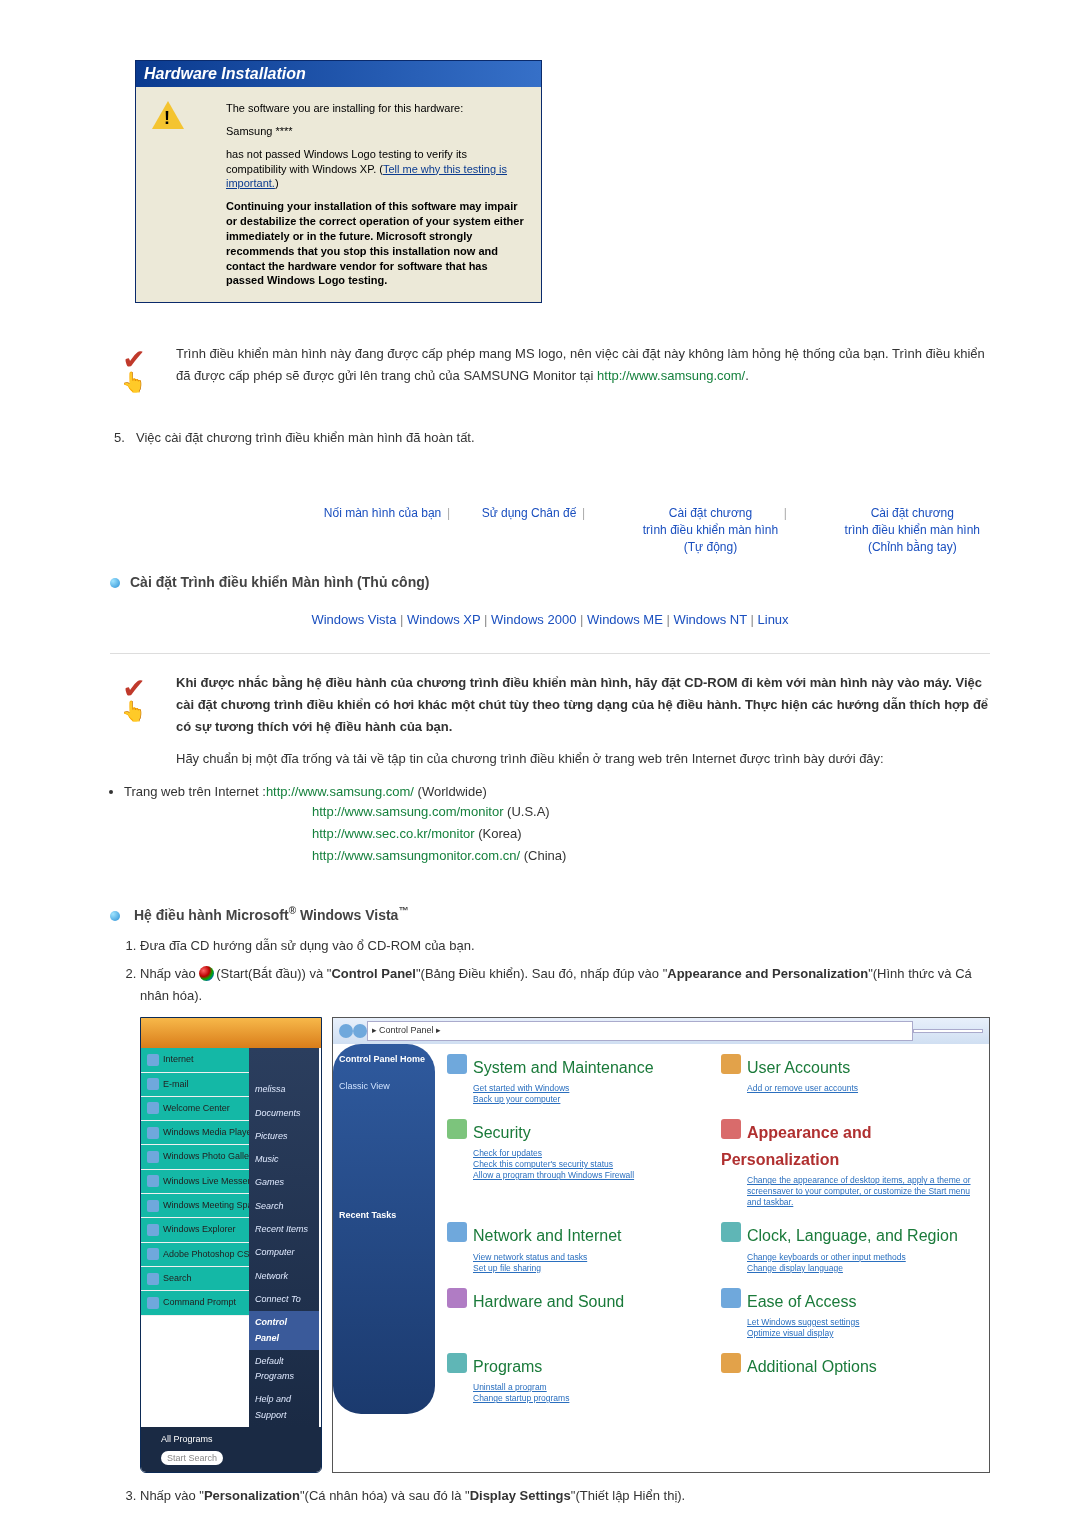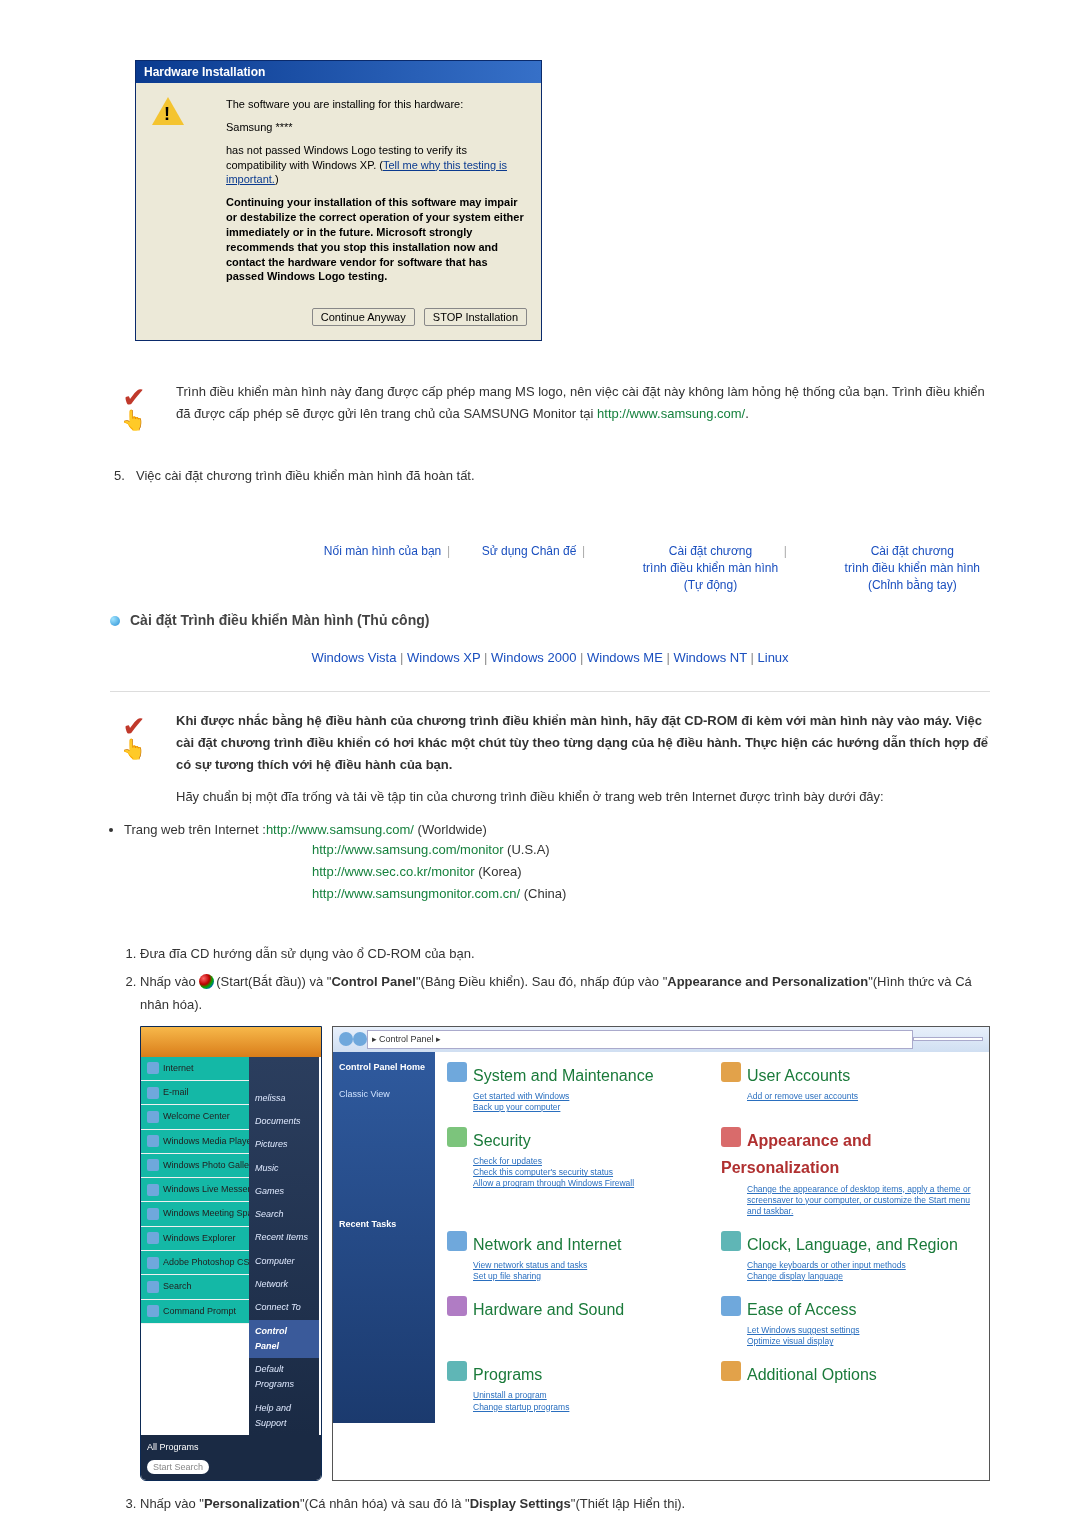--- a/index.html
+++ b/index.html
@@ -23,21 +23,22 @@
     background: #ece9d8;
     font-family: Tahoma, Arial, sans-serif;
     font-size: 11px;
     color: #000;
   }
   .dialog-title {
     background: linear-gradient(to right, #0a3a8f, #3670c8);
     color: #fff;
     font-weight: bold;
     padding: 4px 8px;
-    font-size: 12px;
+    font-size: 16px;
+    font-style: italic;
   }
   .dialog-body {
     display: flex;
     padding: 14px 16px 6px 16px;
   }
   .warn-icon {
     width: 32px;
     flex: 0 0 32px;
     margin-right: 16px;
   }
@@ -199,21 +200,21 @@
     white-space: nowrap;
     overflow: hidden;
   }
   .sm-item .ico { display:inline-block; width:12px; height:12px; background:#6fa8dc; vertical-align:middle; margin-right:4px; border-radius:2px;}
   .sm-r-item { padding: 4px 6px; color:#e0eaff;font-style:italic; }
   .sm-r-item.hl { background:#3a5a9a; color:#fff; font-weight:bold;}
   .sm-bottom {
     clear: both;
     background: #1a2a44;
     color: #fff;
-    padding: 5px 6px;
+    padding: 5px 20px;
   }
   .sm-search {
     background:#fff; color:#888; border-radius:8px; padding:2px 6px; font-size:9px;
   }
   .cp-window {
     flex: 1;
     border: 1px solid #555;
     background: #fff;
   }
   .cp-top {
@@ -222,20 +223,21 @@
     display:flex; gap:0; align-items:center;
   }
   .cp-nav { background:#fff; border:1px solid #aac; padding:1px 4px; font-size:9px; flex:1;}
   .cp-srch { width:60px; background:#fff; border:1px solid #aac; padding:1px 4px; font-size:9px;}
   .cp-body { display:flex; min-height: 190px;}
   .cp-side {
     width: 90px;
     background: linear-gradient(#2f5a9e, #1b3a6e);
     color: #cfe2ff;
     padding: 8px 6px;
+    border-radius: 28px;
   }
   .cp-side div { margin-bottom: 12px; }
   .cp-main {
     flex: 1;
     padding: 10px 12px;
     display: grid;
     grid-template-columns: 1fr 1fr;
     column-gap: 18px;
     row-gap: 14px;
   }
@@ -264,24 +266,20 @@
         </div>
       <div class="dlg-txt">
         <p>The software you are installing for this hardware:</p>
         <p>Samsung ****</p>
         <p>
           <span>has not passed Windows Logo testing to verify its compatibility with Windows XP. (</span><span class="dlg-link">Tell me why this testing is important.</span><span>)</span>
         </p>
         <p class="dlg-bold">Continuing your installation of this software may impair or destabilize the correct operation of your system either immediately or in the future. Microsoft strongly recommends that you stop this installation now and contact the hardware vendor for software that has passed Windows Logo testing.</p>
       </div>
     </div>
-    <div class="dlg-buttons">
-      <button>Continue Anyway</button>
-      <button>STOP Installation</button>
-    </div>
   </div>
 
   <div class="note-block">
     <div class="note-icon">✔<span class="hand">👆</span></div>
     <div class="note-text">
       <span>Trình điều khiển màn hình này đang được cấp phép mang MS logo, nên việc cài đặt này không làm hỏng hệ thống của bạn. Trình điều khiển đã được cấp phép sẽ được gửi lên trang chủ của SAMSUNG Monitor tại </span><a class="blue">http://www.samsung.com/</a><span>.</span>
     </div>
   </div>
 
   <div class="step5">
@@ -328,20 +326,23 @@
       <span>Trang web trên Internet :</span><a class="blue">http://www.samsung.com/</a><span> (Worldwide)</span>
     </li>
   </ul>
   <div class="link-col">
     <div><a class="blue">http://www.samsung.com/monitor</a><span> (U.S.A)</span></div>
     <div><a class="blue">http://www.sec.co.kr/monitor</a><span> (Korea)</span></div>
     <div><a class="blue">http://www.samsungmonitor.com.cn/</a><span> (China)</span></div>
   </div>
 
   <div class="section2">
+    <div class="bullet-head">
+      <span>Hệ điều hành Microsoft</span><span class="sup">®</span><span> Windows Vista</span><span class="sup">™</span>
+    </div>
     <ol class="steps">
       <li>Đưa đĩa CD hướng dẫn sử dụng vào ổ CD-ROM của bạn.</li>
       <li>
         <span>Nhấp vào </span><span class="win-orb"></span><span>(Start(Bắt đầu)) và "</span><b>Control Panel</b><span>"(Bảng Điều khiển). Sau đó, nhấp đúp vào "</span><b>Appearance and Personalization</b><span>"(Hình thức và Cá nhân hóa).</span>
 
         
         <div class="vista-wrap">
 
           <div class="start-menu clearfix">
             <div class="sm-ava"></div>

